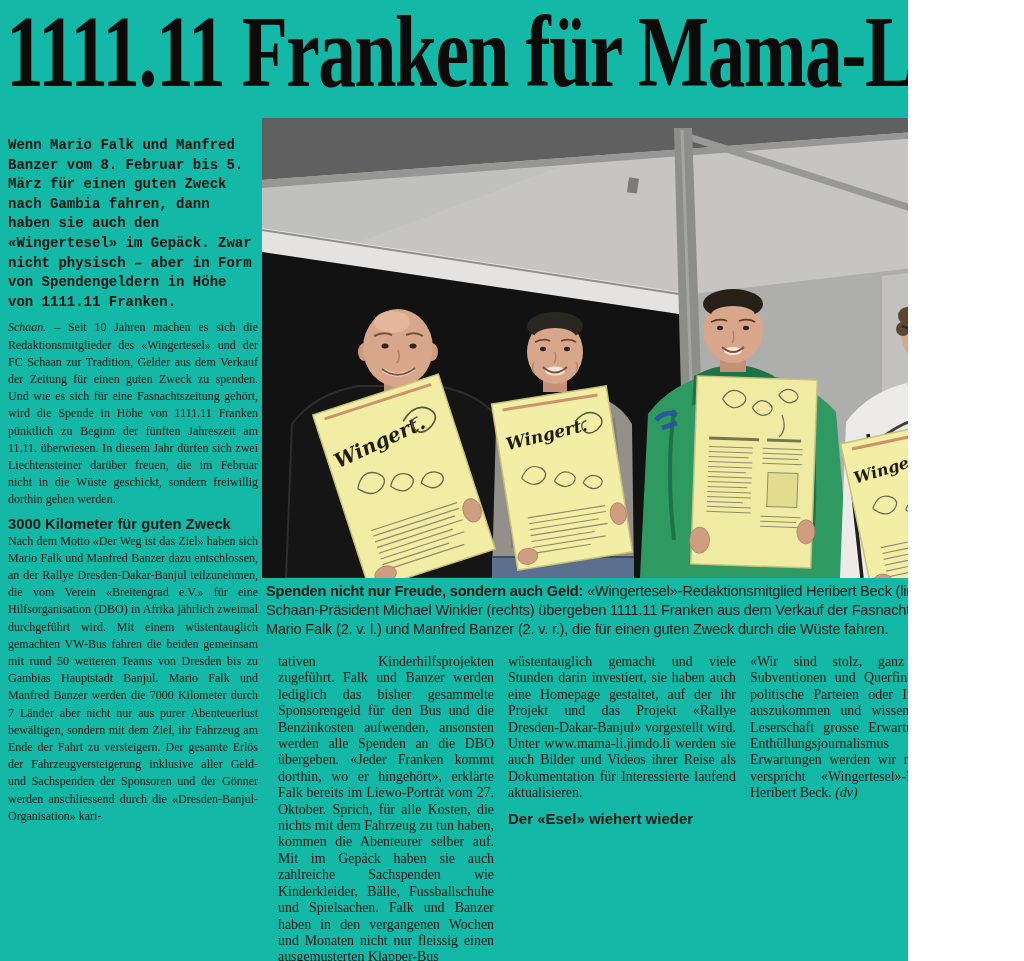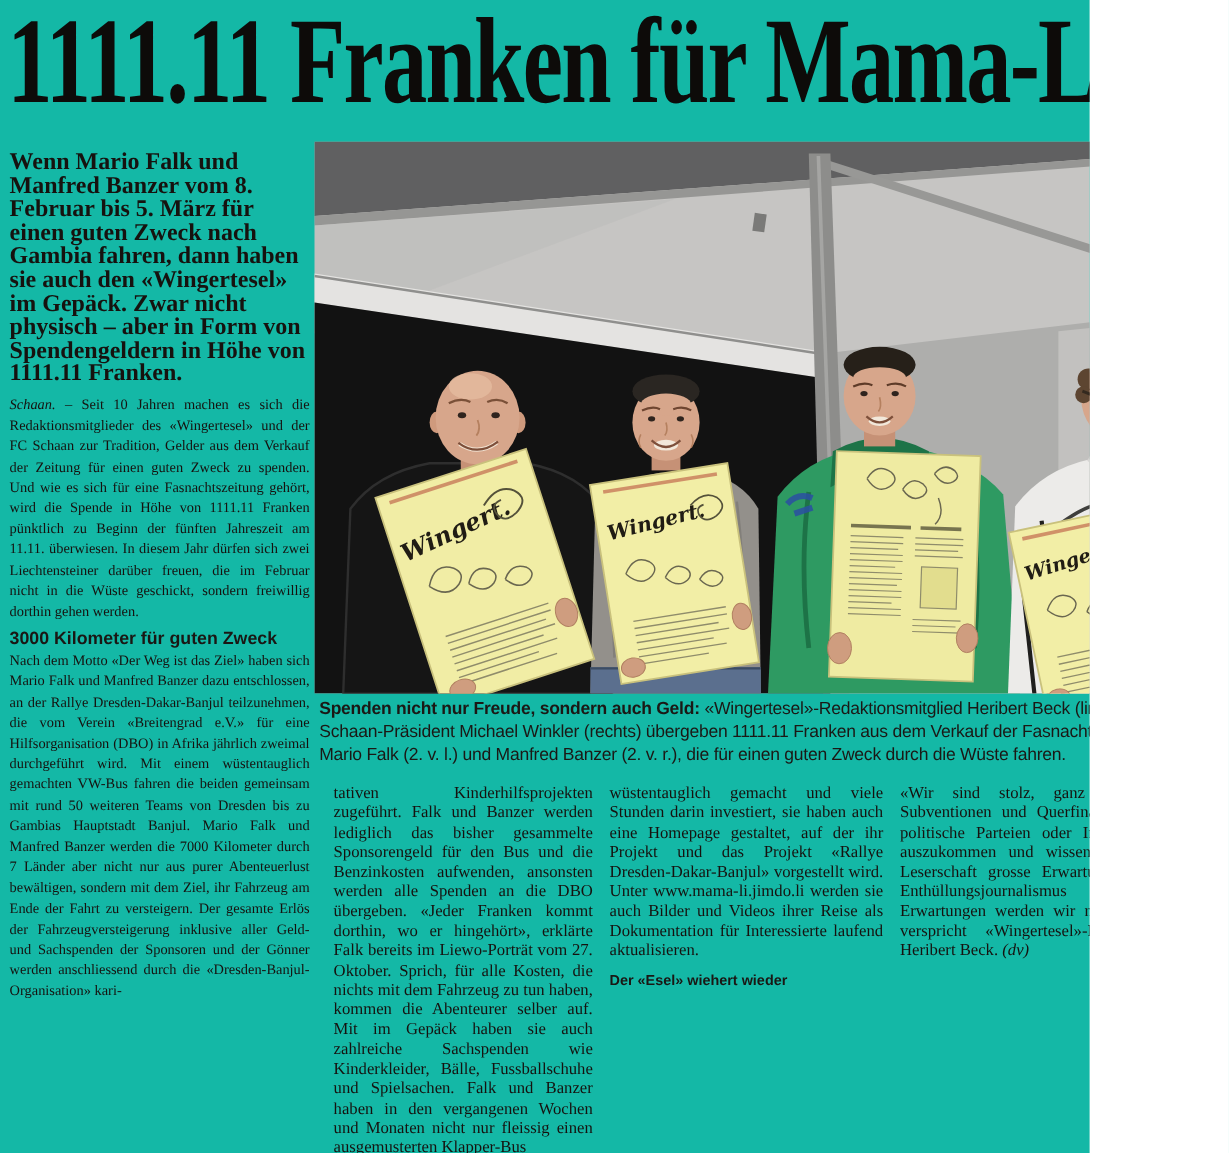--- a/index.html
+++ b/index.html
@@ -2,36 +2,36 @@
 <html><head>
 <meta charset="utf-8">
 <style>
   html,body{margin:0;padding:0;background:#ffffff;}
   .page{position:relative;width:908px;height:961px;background:#14b8a6;overflow:hidden;
         font-family:"Liberation Serif","DejaVu Serif",serif;color:#16120f;}
   .headline{position:absolute;left:6px;top:2px;margin:0;white-space:nowrap;
         font:700 102px/100px "Liberation Serif",serif;letter-spacing:-2px;color:#0d0b09;
         transform:scaleX(.74);transform-origin:0 0;}
   .col1{position:absolute;left:8px;top:120px;width:250px;}
-  .lead{margin:6px 0 7px 0;font-weight:700;font-size:20px;line-height:19.6px;text-align:left;}
+  .lead{margin:16px 0 7px 0;font-weight:700;font-size:14px;line-height:19.6px;text-align:left;font-family:Liberation Mono, monospace;}
   .body-p{margin:0;font-size:12px;line-height:17.2px;text-align:justify;}
   .dateline{font-style:italic;}
   .subhead{margin:7px 0 1px 0;font-family:"Liberation Sans","DejaVu Sans",sans-serif;
         font-size:14.8px;font-weight:700;color:#1a1714;}
   .photo{position:absolute;left:262px;top:118px;width:736px;height:460px;margin:0;}
   .photo svg{display:block;}
   .caption{position:absolute;left:266px;top:582px;width:737px;margin:0;
         font-family:"Liberation Sans","DejaVu Sans",sans-serif;font-size:14.6px;
         line-height:19px;letter-spacing:-.2px;color:#1b1815;}
   .caption strong{font-weight:700;}
   .credit{position:absolute;right:0;bottom:1px;font-size:10px;color:#2a2723;}
   .bcols{position:absolute;left:278px;top:654px;width:737px;display:grid;
         grid-template-columns:216px 228px 1fr;column-gap:14px;}
   .bcol p{margin:0;font-size:13.9px;line-height:16.4px;text-align:justify;}
-  .bcol .subhead{font-size:12px;margin:8px 0 1px 0;}
+  .bcol .subhead{font-size:15px;margin:8px 0 1px 0;}
   .sig{font-style:italic;font-family:Liberation Serif, serif;}
   .paper-title{font-family:"DejaVu Serif","Liberation Serif",serif;
         font-style:italic;font-weight:700;fill:#201c14;}
 </style>
 </head>
 <body>
 
 <div class="page">
 
   <h1 class="headline">1111.11 Franken für Mama-Li</h1>

